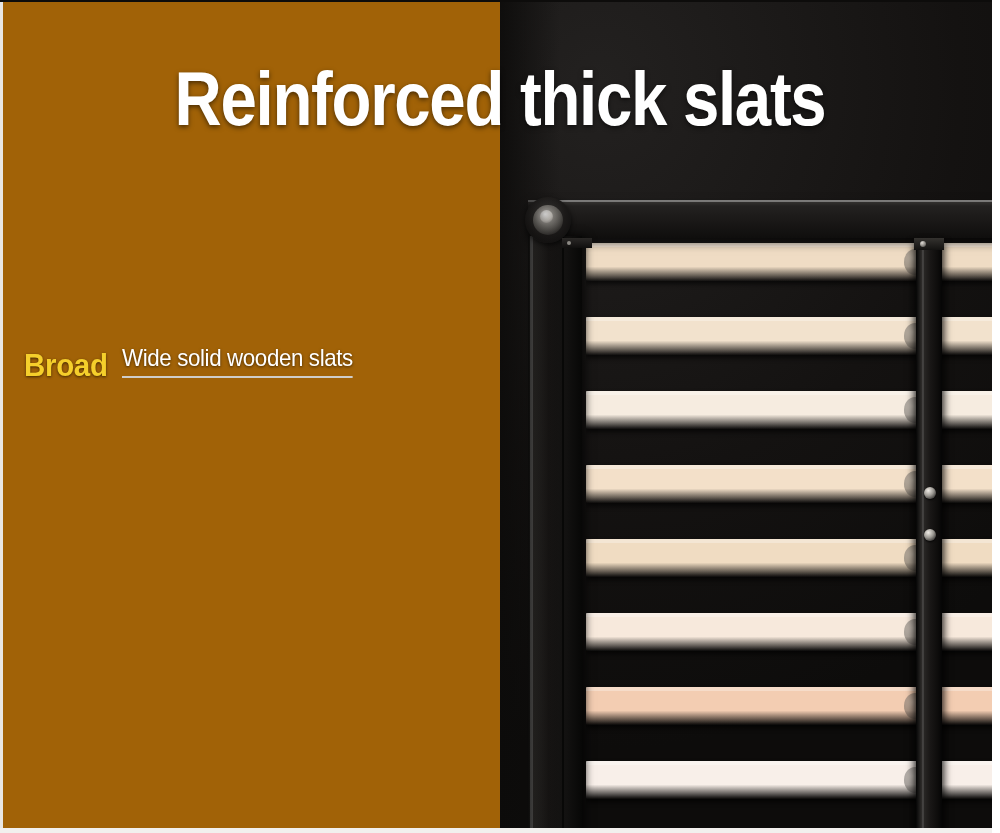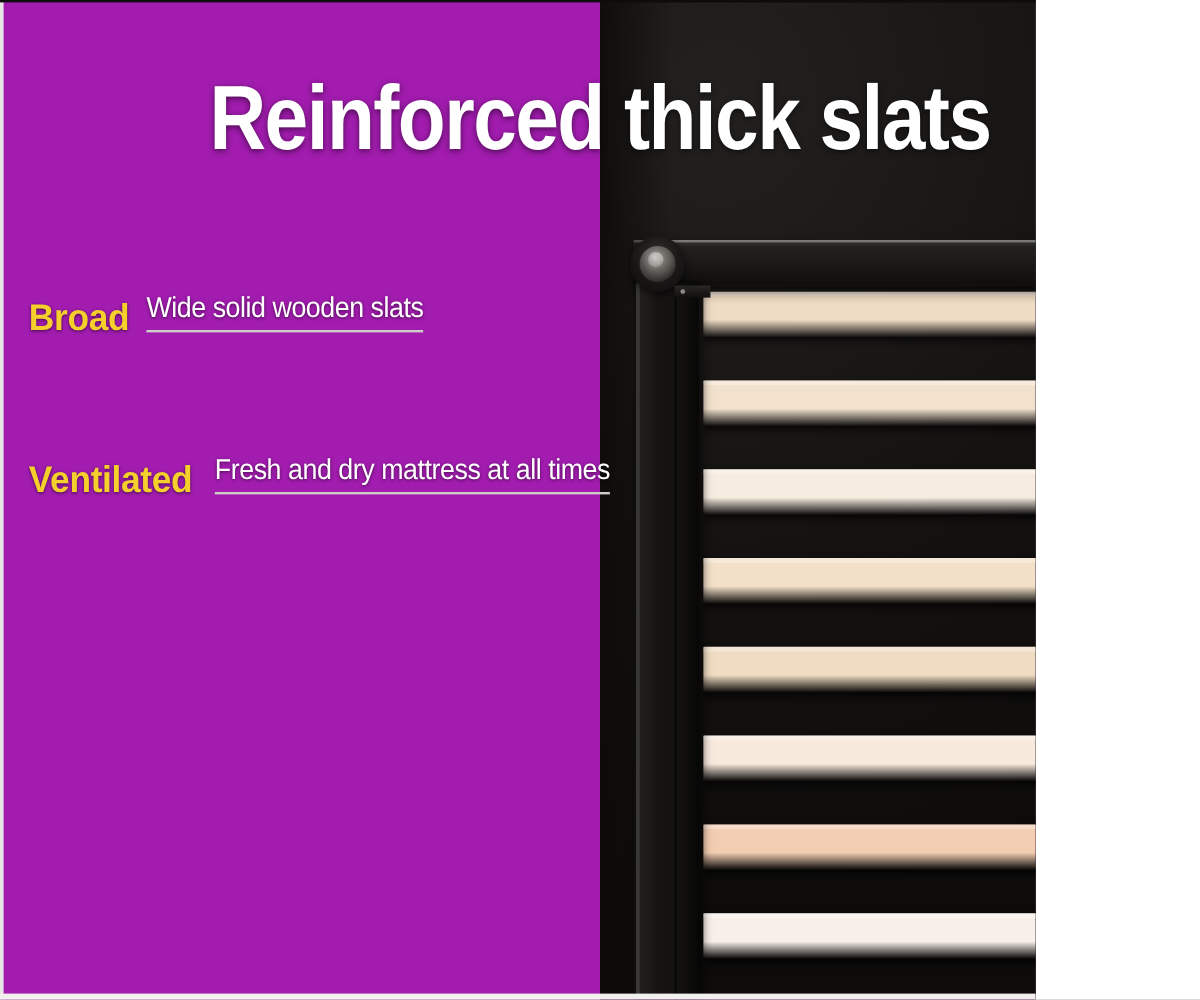--- a/index.html
+++ b/index.html
@@ -4,22 +4,22 @@
 <style>
   * { margin:0; padding:0; box-sizing:border-box; }
   html, body {
     width:1000px; height:833px; overflow:hidden;
     background:#ffffff;
     font-family:"Liberation Sans", sans-serif;
   }
 
   #poster {
     position:relative;
-    width:863px; height:833px;
-    background:#a21caf;
+    width:992px; height:833px;
+    background:#a16207;
     overflow:hidden;
   }
 
   
   .edge-left {
     position:absolute; left:0; top:0; width:3px; height:833px;
     background:#e9e7e4; z-index:40;
   }
   .edge-bottom {
     position:absolute; left:0; bottom:0; width:1000px; height:5px;
@@ -49,21 +49,21 @@
 
   
   .features {
     position:absolute;
     left:24px; top:248px;
     width:540px;
     z-index:30;
   }
   .feature-row {
     display:flex;
-    align-items:flex-start;
+    align-items:flex-end;
     height:135px;
   }
   .feature-key {
     color:#f5cf2b;
     font-weight:bold;
     font-size:31px;
     line-height:34px;
     letter-spacing:-0.3px;
     transform:scaleX(0.95);
     transform-origin:left bottom;
@@ -296,24 +296,20 @@
 
   <div class="features">
 
     <div class="feature-row row-broad">
       <span class="feature-key">Broad</span>
       <span class="feature-desc">Wide solid wooden slats</span>
     </div>
 
 
 
-    <div class="feature-row row-ventilated">
-      <span class="feature-key">Ventilated</span>
-      <span class="feature-desc">Fresh and dry mattress at all times</span>
-    </div>
 
   </div>
 
   <div class="edge-left"></div>
   <div class="edge-bottom"></div>
   <div class="edge-top"></div>
 
 </div>
 
 </body></html>

